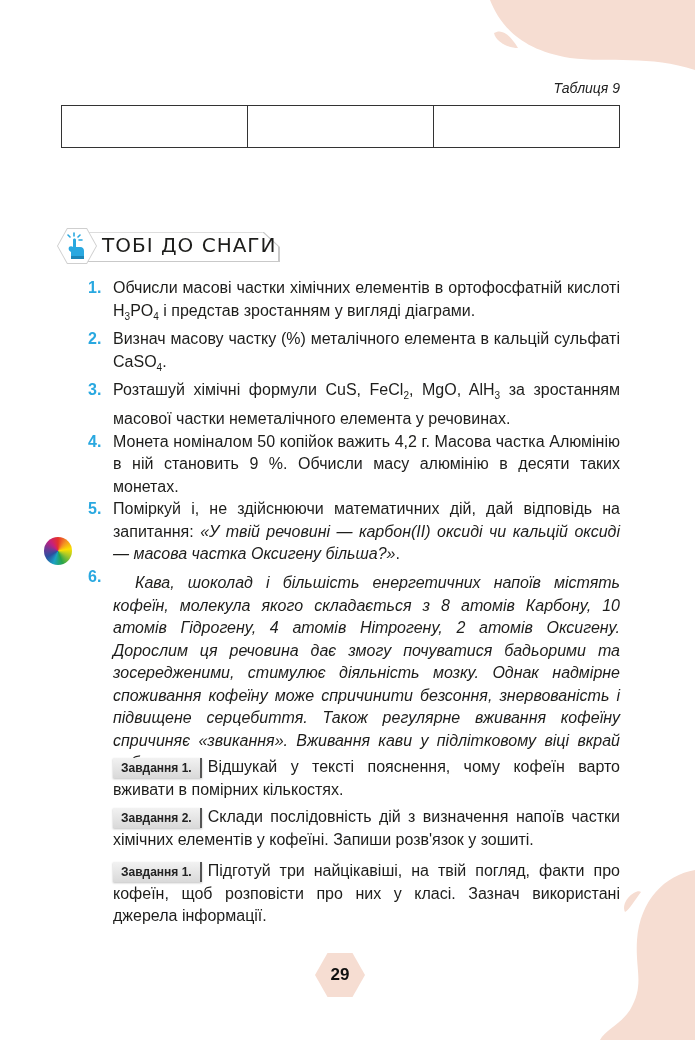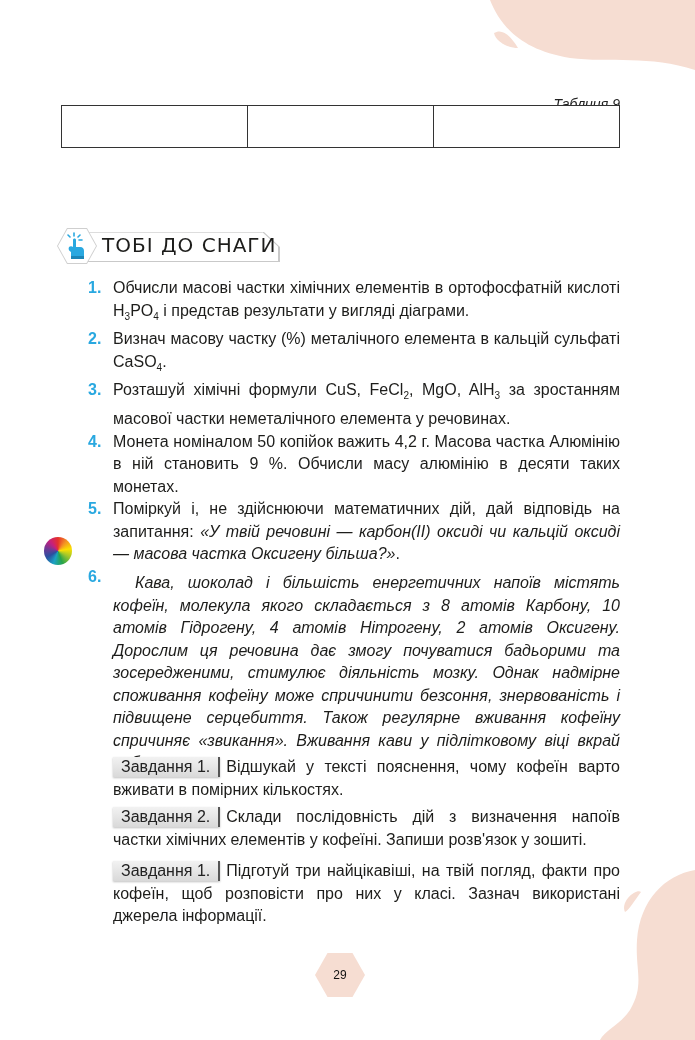--- a/index.html
+++ b/index.html
@@ -4,21 +4,21 @@
 <style>
   html, body { margin:0; padding:0; }
   body {
     width:695px; height:1040px; position:relative; overflow:hidden;
     background:#ffffff;
     font-family:"Liberation Sans", "DejaVu Sans", sans-serif;
     color:#1d1d1b;
   }
   .blob { position:absolute; }
   .table-caption {
-    position:absolute; right:75px; top:96px;
+    position:absolute; right:75px; top:80px;
     font-style:italic; font-size:14px; color:#222;
   }
   table.data-table {
     position:absolute; left:61px; top:105px; width:559px;
     border-collapse:collapse;
   }
   table.data-table th, table.data-table td {
     border:1.5px solid #333;
   }
   table.data-table th {
@@ -73,29 +73,29 @@
   }
   .reading {
     position:absolute; left:113px; top:572px; width:507px;
     font-style:italic; font-size:16px; line-height:22.5px; text-align:justify;
     text-indent:22px;
   }
   .assign { position:absolute; left:113px; width:507px; font-size:16px; line-height:22.5px; text-align:justify; }
   .assign-label {
     display:inline-block; background:linear-gradient(#f2f2f2,#d9d9d9);
     border-right:2px solid #555; box-shadow:0 1px 2px rgba(0,0,0,0.25);
-    font-weight:normal; font-size:16px; padding:0 8px; line-height:20px; margin-right:6px;
+    font-weight:bold; font-size:12px; padding:0 8px; line-height:20px; margin-right:6px;
     color:#222;
   }
   .page-num {
     position:absolute; left:315px; top:953px; width:50px; height:44px;
     background:#f6ddd2;
     clip-path: polygon(25% 0, 75% 0, 100% 50%, 75% 100%, 25% 100%, 0 50%);
     display:flex; align-items:center; justify-content:center;
-    font-weight:normal; font-size:12px; color:#111;
+    font-weight:bold; font-size:17px; color:#111;
   }
 </style>
 </head>
 <body>
 
 <svg class="blob" style="left:480px;top:0" width="215" height="80" viewBox="0 0 215 80">
   <path d="M10 0 C20 25 40 50 90 58 C130 63 170 55 215 70 L215 0 Z" fill="#f6ddd2"></path>
   <path d="M14 33 C22 28 30 35 38 48 C28 48 16 42 14 33 Z" fill="#f6ddd2"></path>
 </svg>
 <svg class="blob" style="left:595px;top:870px" width="100" height="170" viewBox="0 0 100 170">
@@ -129,21 +129,21 @@
     </g>
     <path d="M8 8 C8 6 11 6 11 8 L11 15 L15 15 C18 15 19 17 19 19 L19 24 L6 24 L6 20 C4 19 3 17 4 15 C5 14 7 14 8 15 Z" fill="#29a8e0"></path>
     <rect x="6" y="24" width="13" height="3" fill="#1b86b8"></rect>
   </svg>
   <div class="title">ТОБІ ДО СНАГИ</div>
 </div>
 
 <div class="tasks">
   <div class="task">
     <span class="num">1.</span>
-    <span>Обчисли масові частки хімічних елементів в ортофосфатній кислоті H</span><sub style="font-size:10px">3</sub><span>PO</span><sub style="font-size:10px">4</sub><span> і представ результати у вигляді діаграми.</span>
+    <span>Обчисли масові частки хімічних елементів в ортофосфатній кислоті H</span><sub style="font-size:10px">3</sub><span>PO</span><sub style="font-size:10px">4</sub><span> і представ зростанням у вигляді діаграми.</span>
   </div>
   <div class="task">
     <span class="num">2.</span>
     <span>Визнач масову частку (%) металічного елемента в кальцій сульфаті CaSO</span><sub style="font-size:10px">4</sub><span>.</span>
   </div>
   <div class="task">
     <span class="num">3.</span>
     <span>Розташуй хімічні формули CuS, FeCl</span><sub style="font-size:10px">2</sub><span>, MgO, AlH</span><sub style="font-size:10px">3</sub><span> за зростанням масової частки неметалічного елемента у речовинах.</span>
   </div>
   <div class="task">

